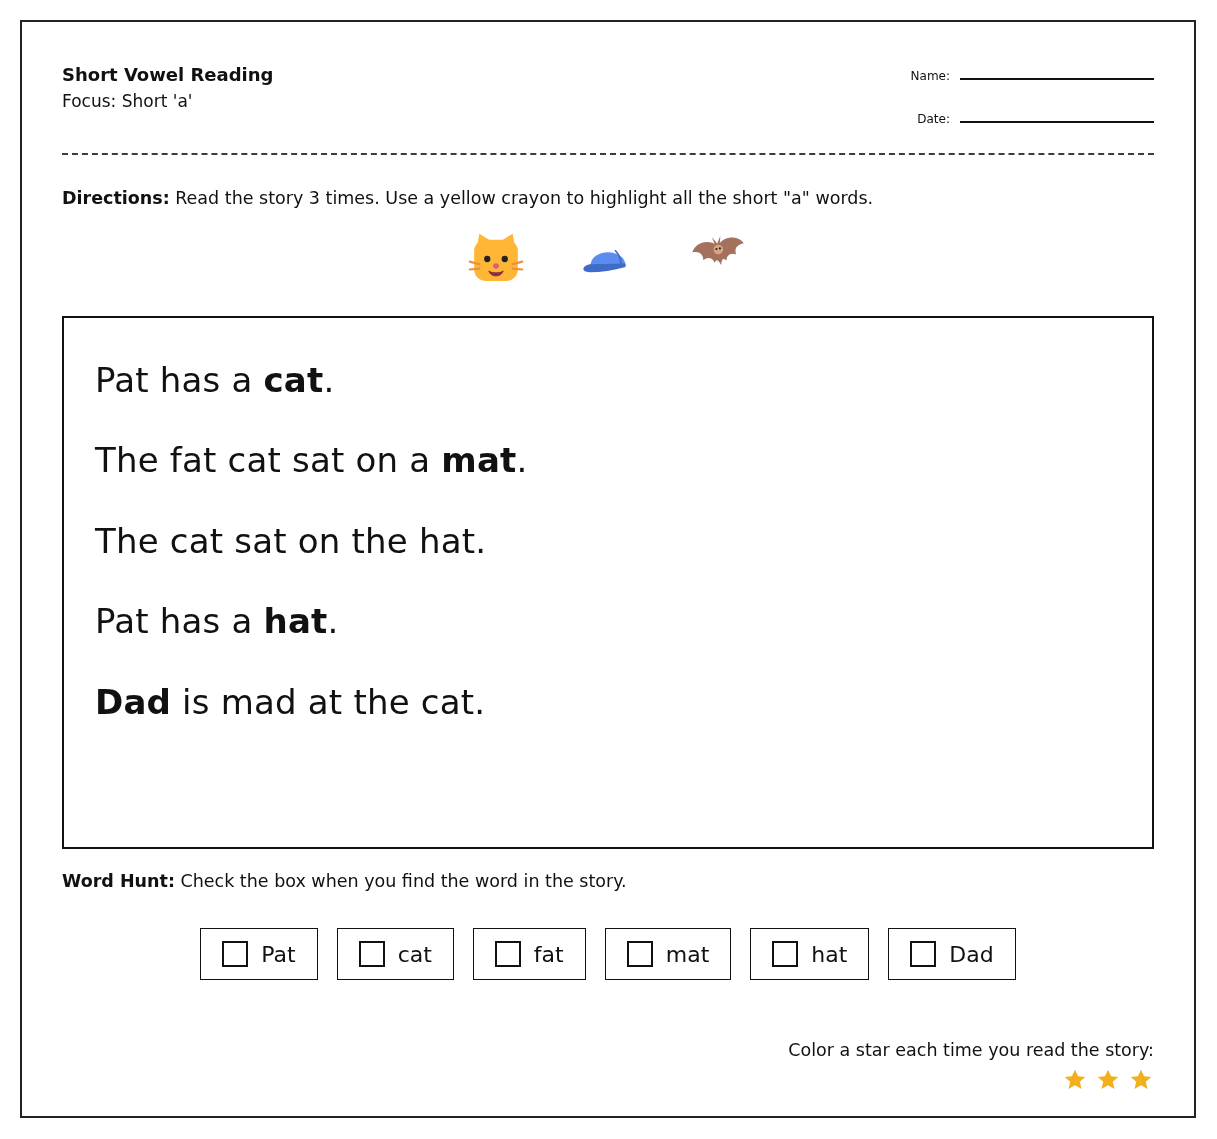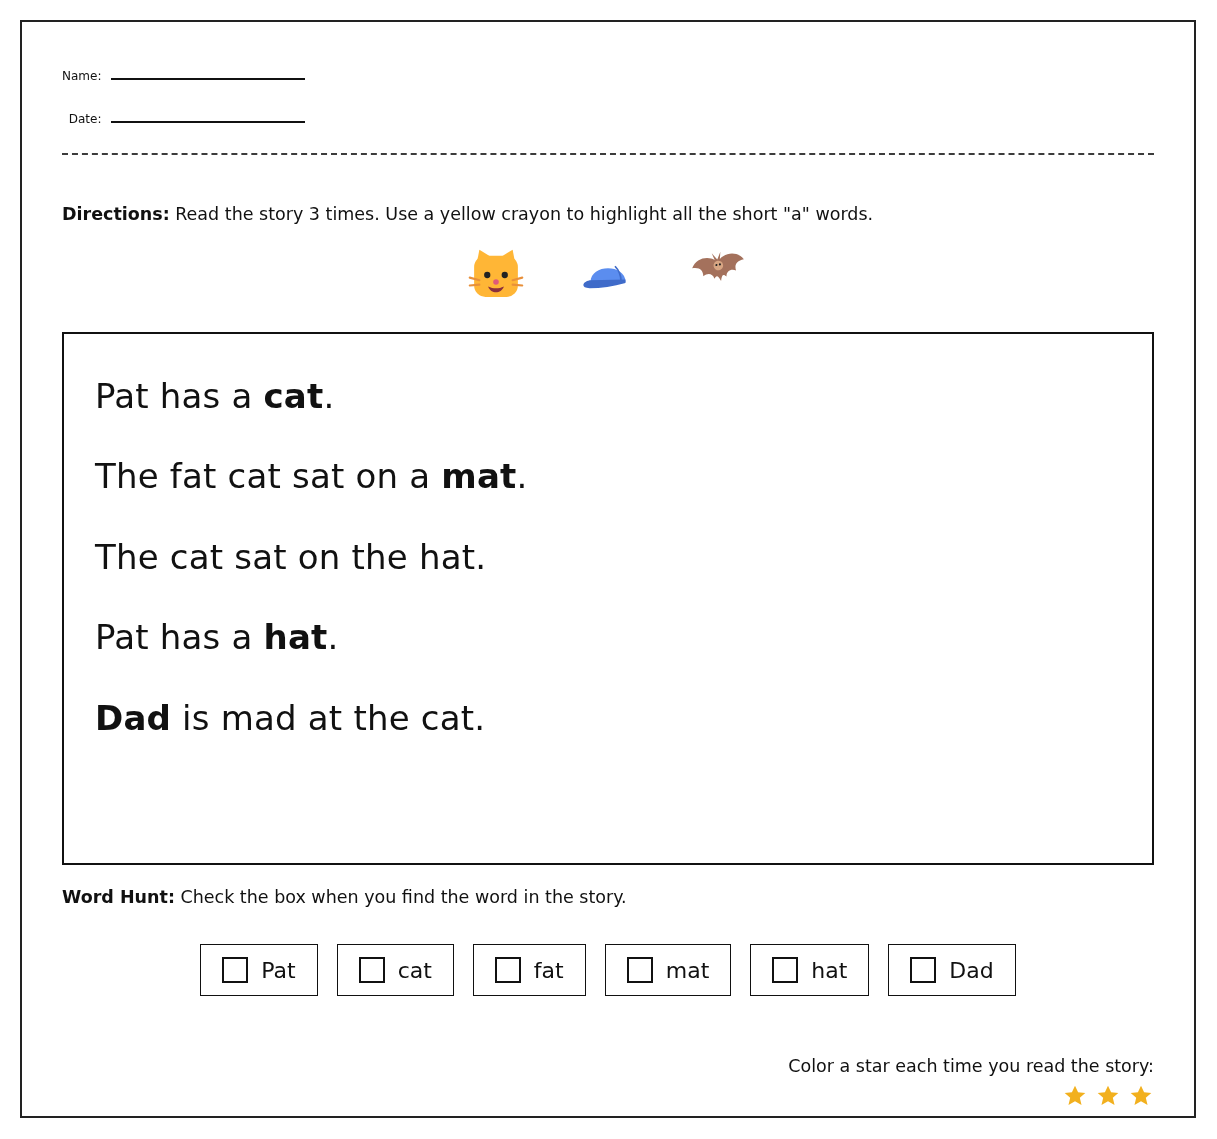--- a/index.html
+++ b/index.html
@@ -33,21 +33,21 @@
     vertical-align: baseline;
   }
   
   .divider {
     margin-top: 27px;
     height: 0;
     border: none;
     border-top: 2px dashed #3c3c3c;
   }
   
-  .directions { margin-top: 49px; font-size: 17.5px; }
+  .directions { margin-top: 33px; font-size: 17.5px; }
   .b { font-weight: bold; }
   
   .emoji-row {
     margin-top: 23px;
     display: flex; justify-content: center; align-items: center;
     gap: 56px;
   }
   .emoji { width: 56px; height: 56px; display: block; }
   .emoji.tilt { transform: rotate(-10deg); }
   
@@ -95,20 +95,24 @@
     gap: 11px; padding-right: 2px;
   }
   .star { width: 22px; height: 22px; display: block; cursor: pointer; }
 </style>
 </head>
 <body>
 
 <div class="frame">
 
   <div class="header">
+    <div>
+      <div class="title">Short Vowel Reading</div>
+      <div class="subtitle">Focus: Short 'a'</div>
+    </div>
     <div class="fill-block">
       <div class="fill-row">
         <span>Name:</span><span class="write-line"></span>
       </div>
       <div class="fill-row">
         <span>Date:</span><span class="write-line"></span>
       </div>
     </div>
   </div>
 

